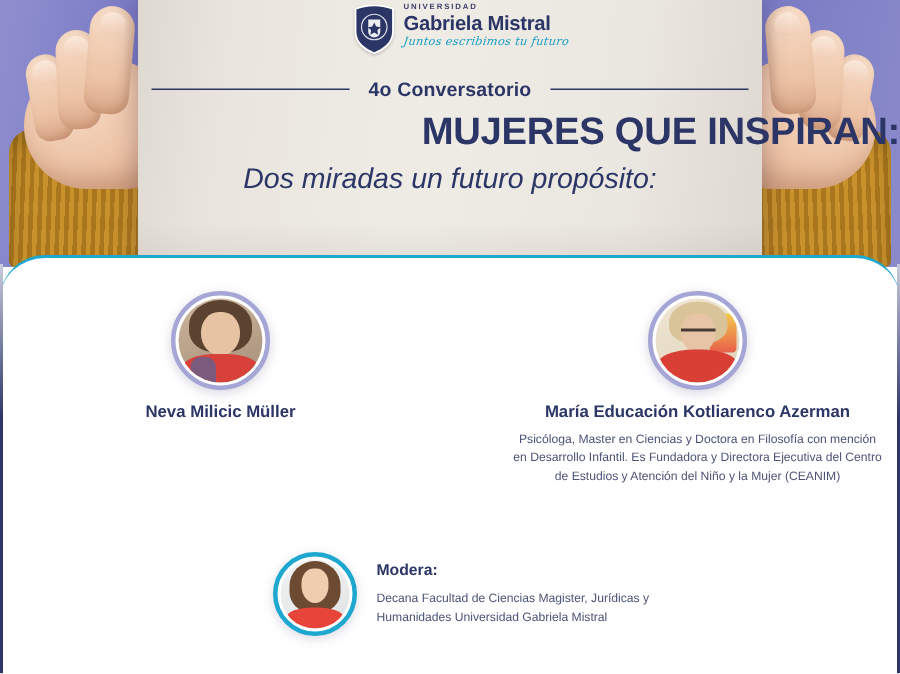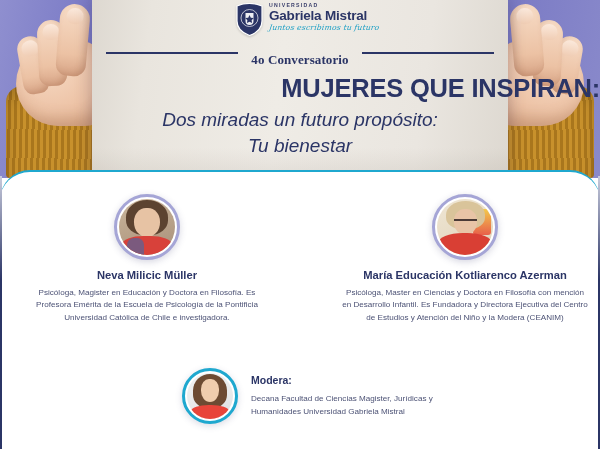--- a/index.html
+++ b/index.html
@@ -98,21 +98,21 @@
   .logo-tag{
     display:block;margin-top:1px;
     font-family:"DejaVu Serif",serif;font-style:italic;
     font-size:7.6px;color:#1a9ec4;letter-spacing:.2px;
     transform:skewX(-8deg);
   }
 
   
   .kicker-row{
     position:absolute;left:0;right:0;top:52px;z-index:18;
-    display:flex;justify-content:center;gap:13px;font-family:Liberation Serif, serif;
+    display:flex;align-items:center;justify-content:center;gap:13px;
   }
   .rule{height:1.5px;background:#2b3566;width:132px;}
   .kicker{
     font-size:13px;font-weight:700;color:#2b3566;letter-spacing:.1px;white-space:nowrap;
   }
   .title{
     position:absolute;left:0;right:0;top:74px;z-index:18;text-align:right;
     font-size:25.5px;font-weight:700;color:#2b3566;letter-spacing:-.2px;
   }
   .subtitle{
@@ -244,53 +244,51 @@
     <div class="kicker-row">
       <span class="rule"></span>
       <span class="kicker">4o Conversatorio</span>
       <span class="rule"></span>
     </div>
 
     <div class="title">MUJERES QUE INSPIRAN:</div>
 
     <div class="subtitle">
       <div>Dos miradas un futuro propósito:</div>
-      <div>Tu bienestar</div>
     </div>
   </div>
 
   <div class="sheet">
 
     <div class="speakers">
 
       <div class="spk">
         <div class="ring">
           <div class="photo p1">
             <span class="hair"></span>
             <span class="face"></span>
             <span class="body"></span>
             <span class="scarf"></span>
           </div>
         </div>
         <div class="spk-name">Neva Milicic Müller</div>
-        <div class="spk-bio">Psicóloga, Magister en Educación y Doctora en Filosofía. Es Profesora Emérita de la Escuela de Psicología de la Pontificia Universidad Católica de Chile e investigadora.</div>
       </div>
 
       <div class="spk wide">
         <div class="ring">
           <div class="photo p2">
             <span class="art"></span>
             <span class="hair"></span>
             <span class="face"></span>
             <span class="glass"></span>
             <span class="body"></span>
           </div>
         </div>
         <div class="spk-name">María Educación Kotliarenco Azerman</div>
-        <div class="spk-bio">Psicóloga, Master en Ciencias y Doctora en Filosofía con mención en Desarrollo Infantil. Es Fundadora y Directora Ejecutiva del Centro de Estudios y Atención del Niño y la Modera (CEANIM)</div>
+        <div class="spk-bio">Psicóloga, Master en Ciencias y Doctora en Filosofía con mención en Desarrollo Infantil. Es Fundadora y Directora Ejecutiva del Centro de Estudios y Atención del Niño y la Mujer (CEANIM)</div>
       </div>
 
     </div>
 
     <div class="moderator">
       <div class="mod-ring">
         <div class="photo p3">
           <span class="hair"></span>
           <span class="face"></span>
           <span class="body"></span>

